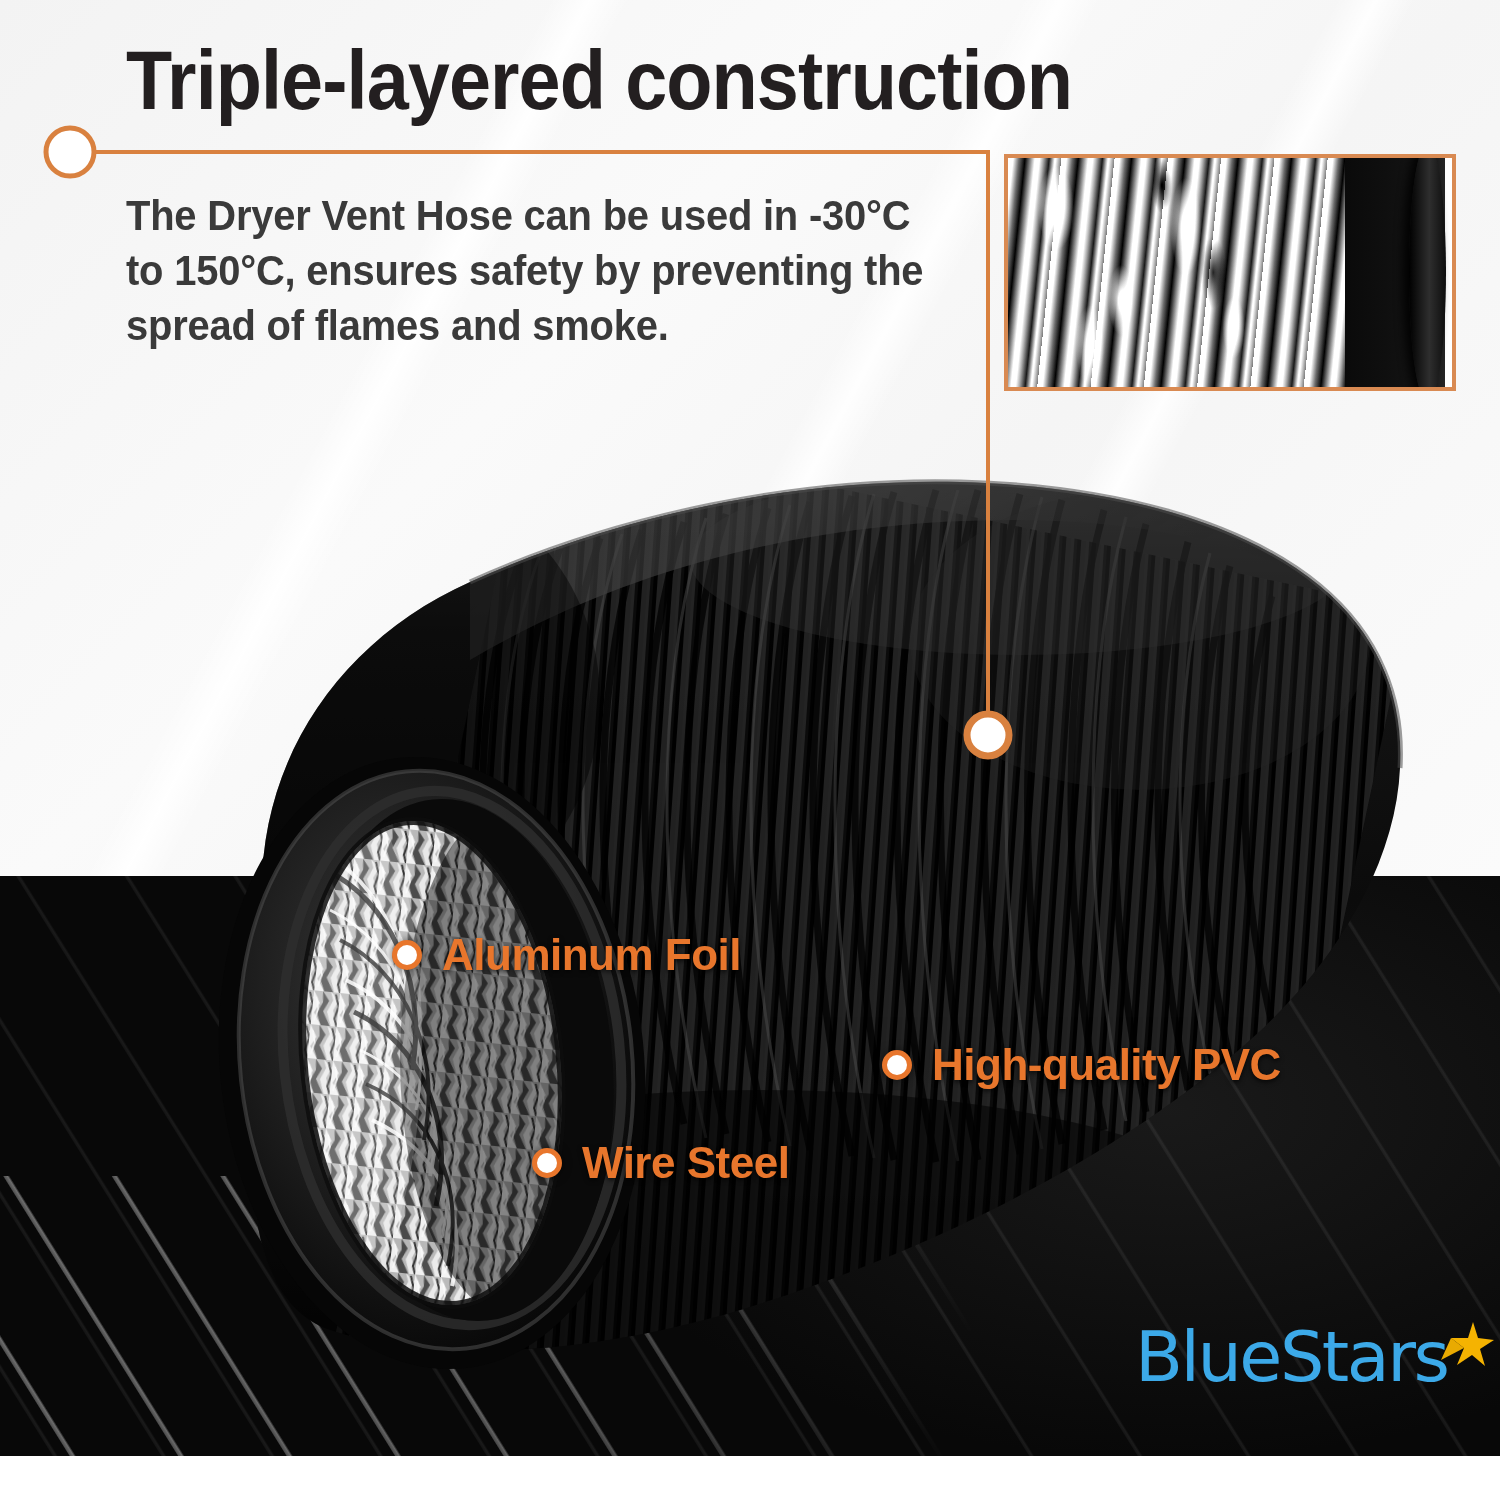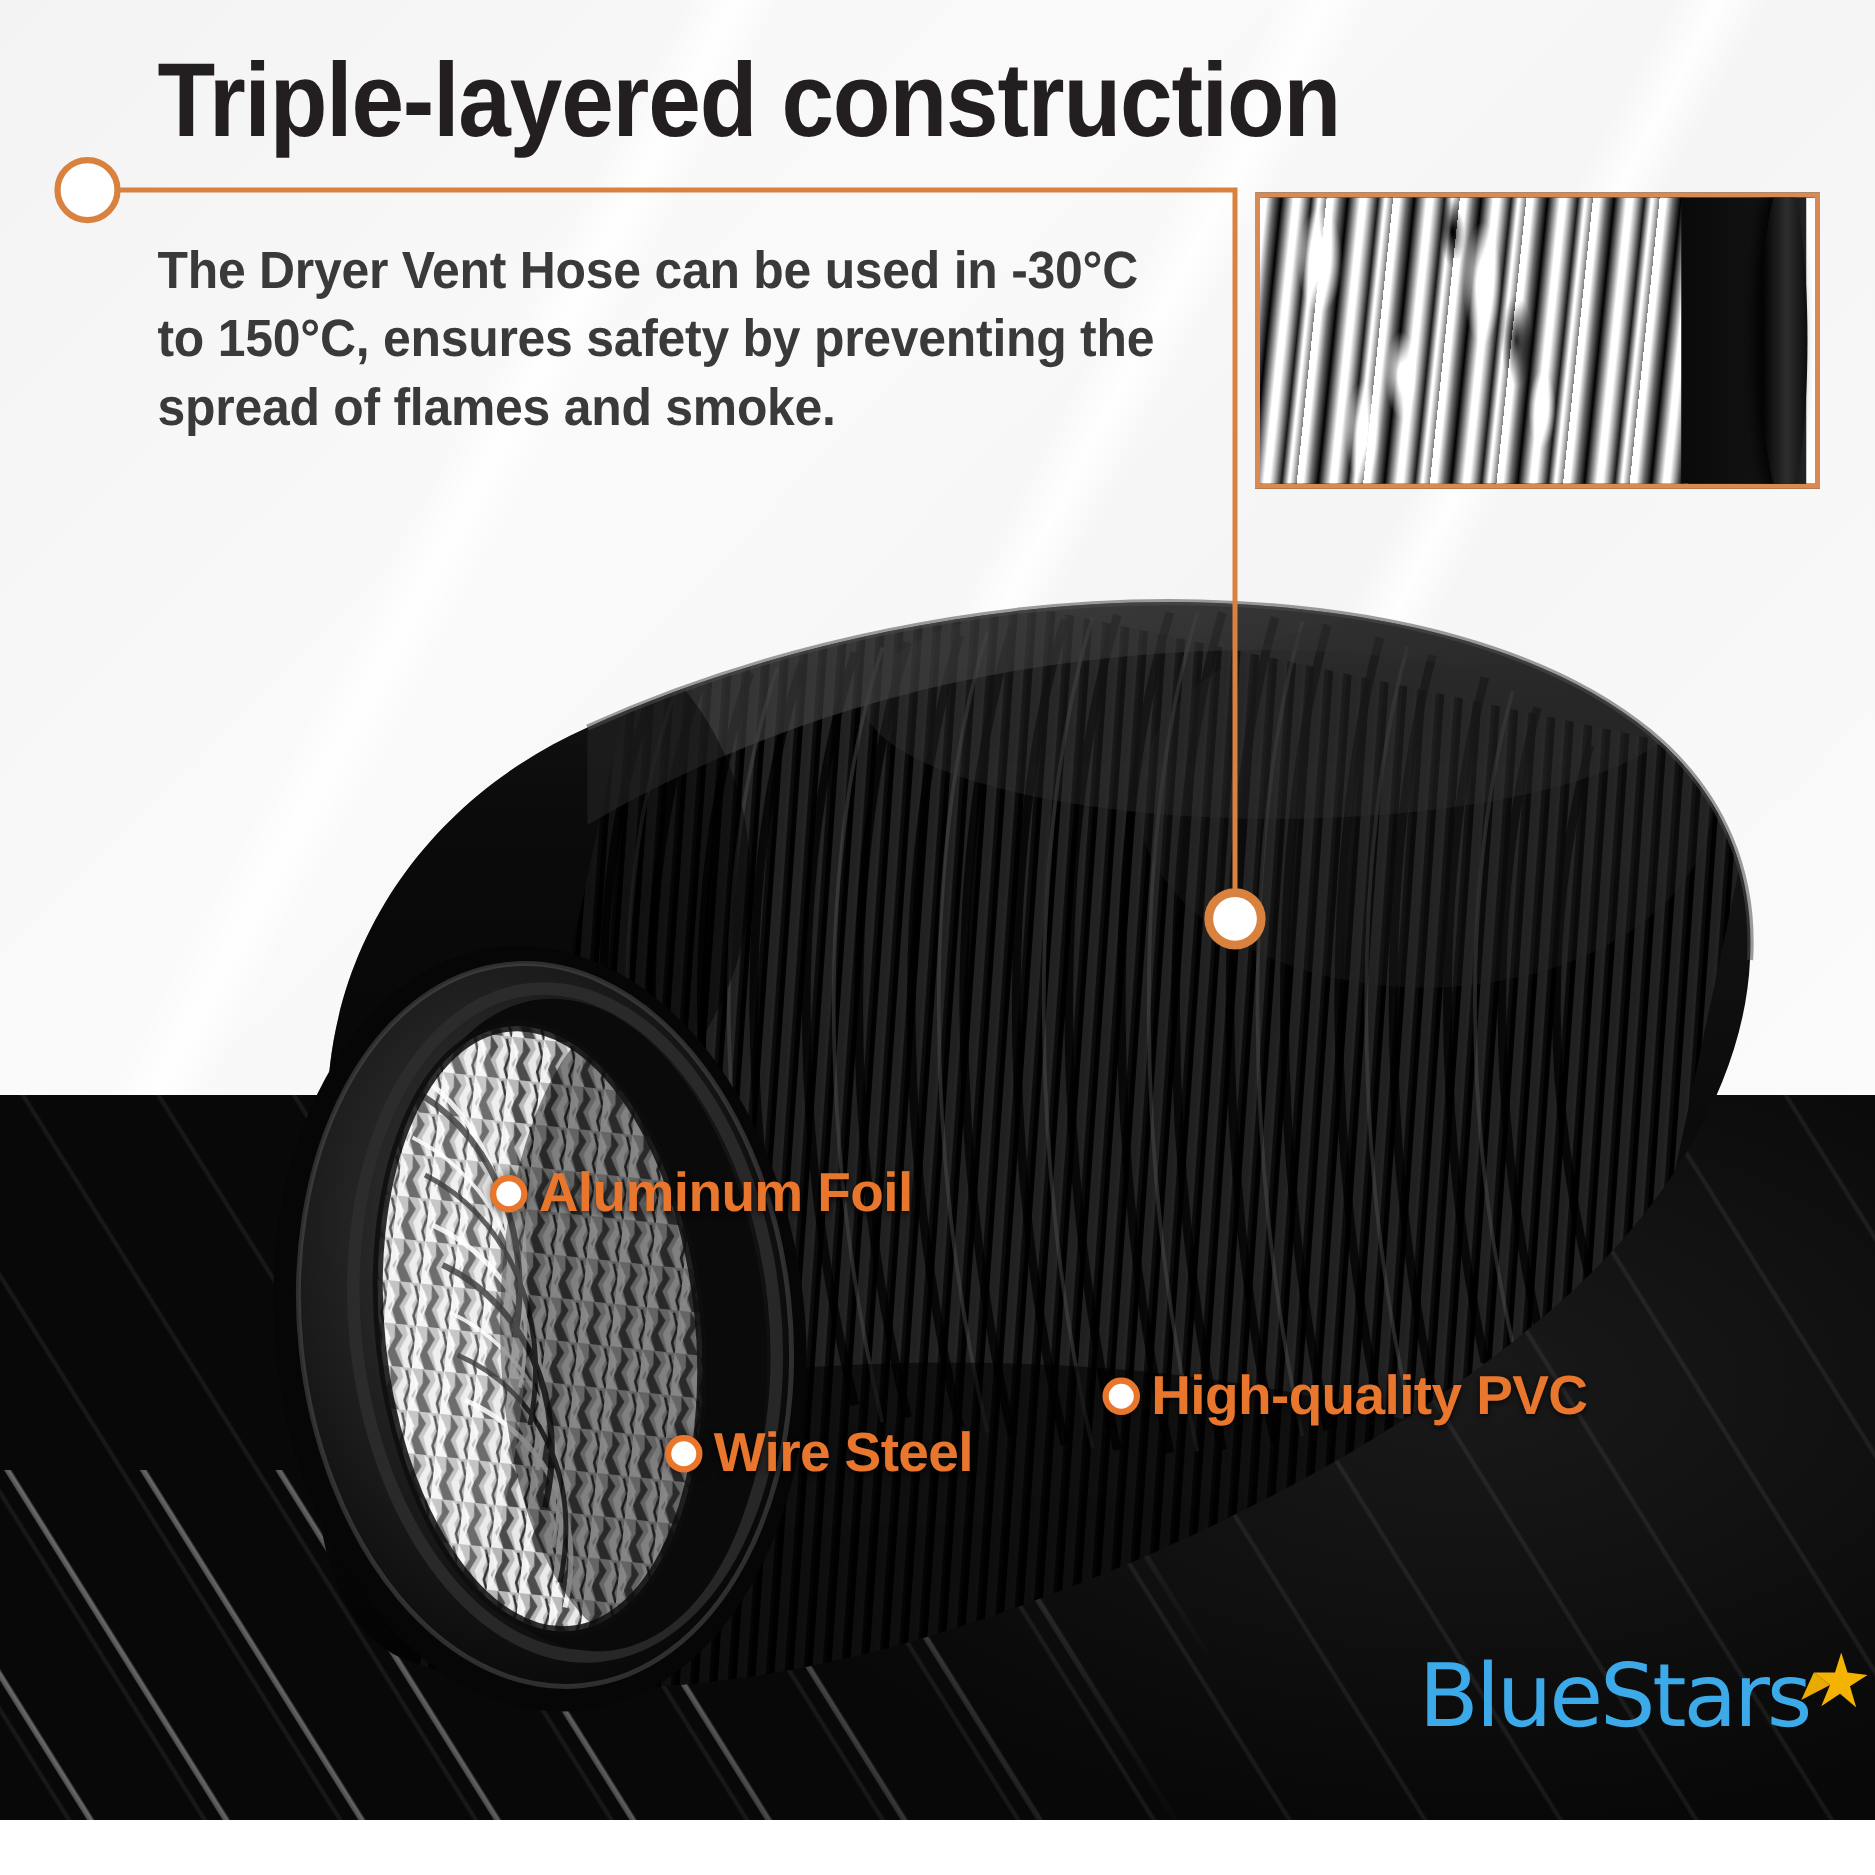--- a/index.html
+++ b/index.html
@@ -118,33 +118,33 @@
   }
   .inset-pvc-white{
     position:absolute;right:0;top:0;width:7%;height:100%;background:#fff;
   }
 
   
   .hose-wrap{position:absolute;left:0;top:0;width:1500px;height:1500px;pointer-events:none;}
 
   
   .callout{
-    position:absolute;display:flex;align-items:center;gap:9px;white-space:nowrap;
+    position:absolute;display:flex;align-items:center;gap:20px;white-space:nowrap;
   }
   .callout .dot{
     width:30px;height:30px;border-radius:50%;
     background:#ffffff;border:5px solid #e8762c;box-sizing:border-box;
     box-shadow:0 0 10px rgba(0,0,0,.55);flex:0 0 auto;
   }
   .callout .lbl{
     font-size:44px;font-weight:700;color:#e8762c;letter-spacing:-.5px;
     text-shadow:0 2px 5px rgba(0,0,0,.75);
   }
   #callout-foil{left:392px;top:930px;}
-  #callout-pvc{left:882px;top:1092px;justify-content:space-between;}
+  #callout-pvc{left:882px;top:1040px;justify-content:space-between;}
   #callout-wire{left:532px;top:1138px;}
 
   
   .brand{
     position:absolute;left:1135px;top:1322px;display:flex;align-items:flex-start;
   }
   .brand-text{
     font-size:70px;font-weight:400;color:#3ca9e8;letter-spacing:-2.5px;
     line-height:70px;font-family:"DejaVu Sans", sans-serif;
   }

